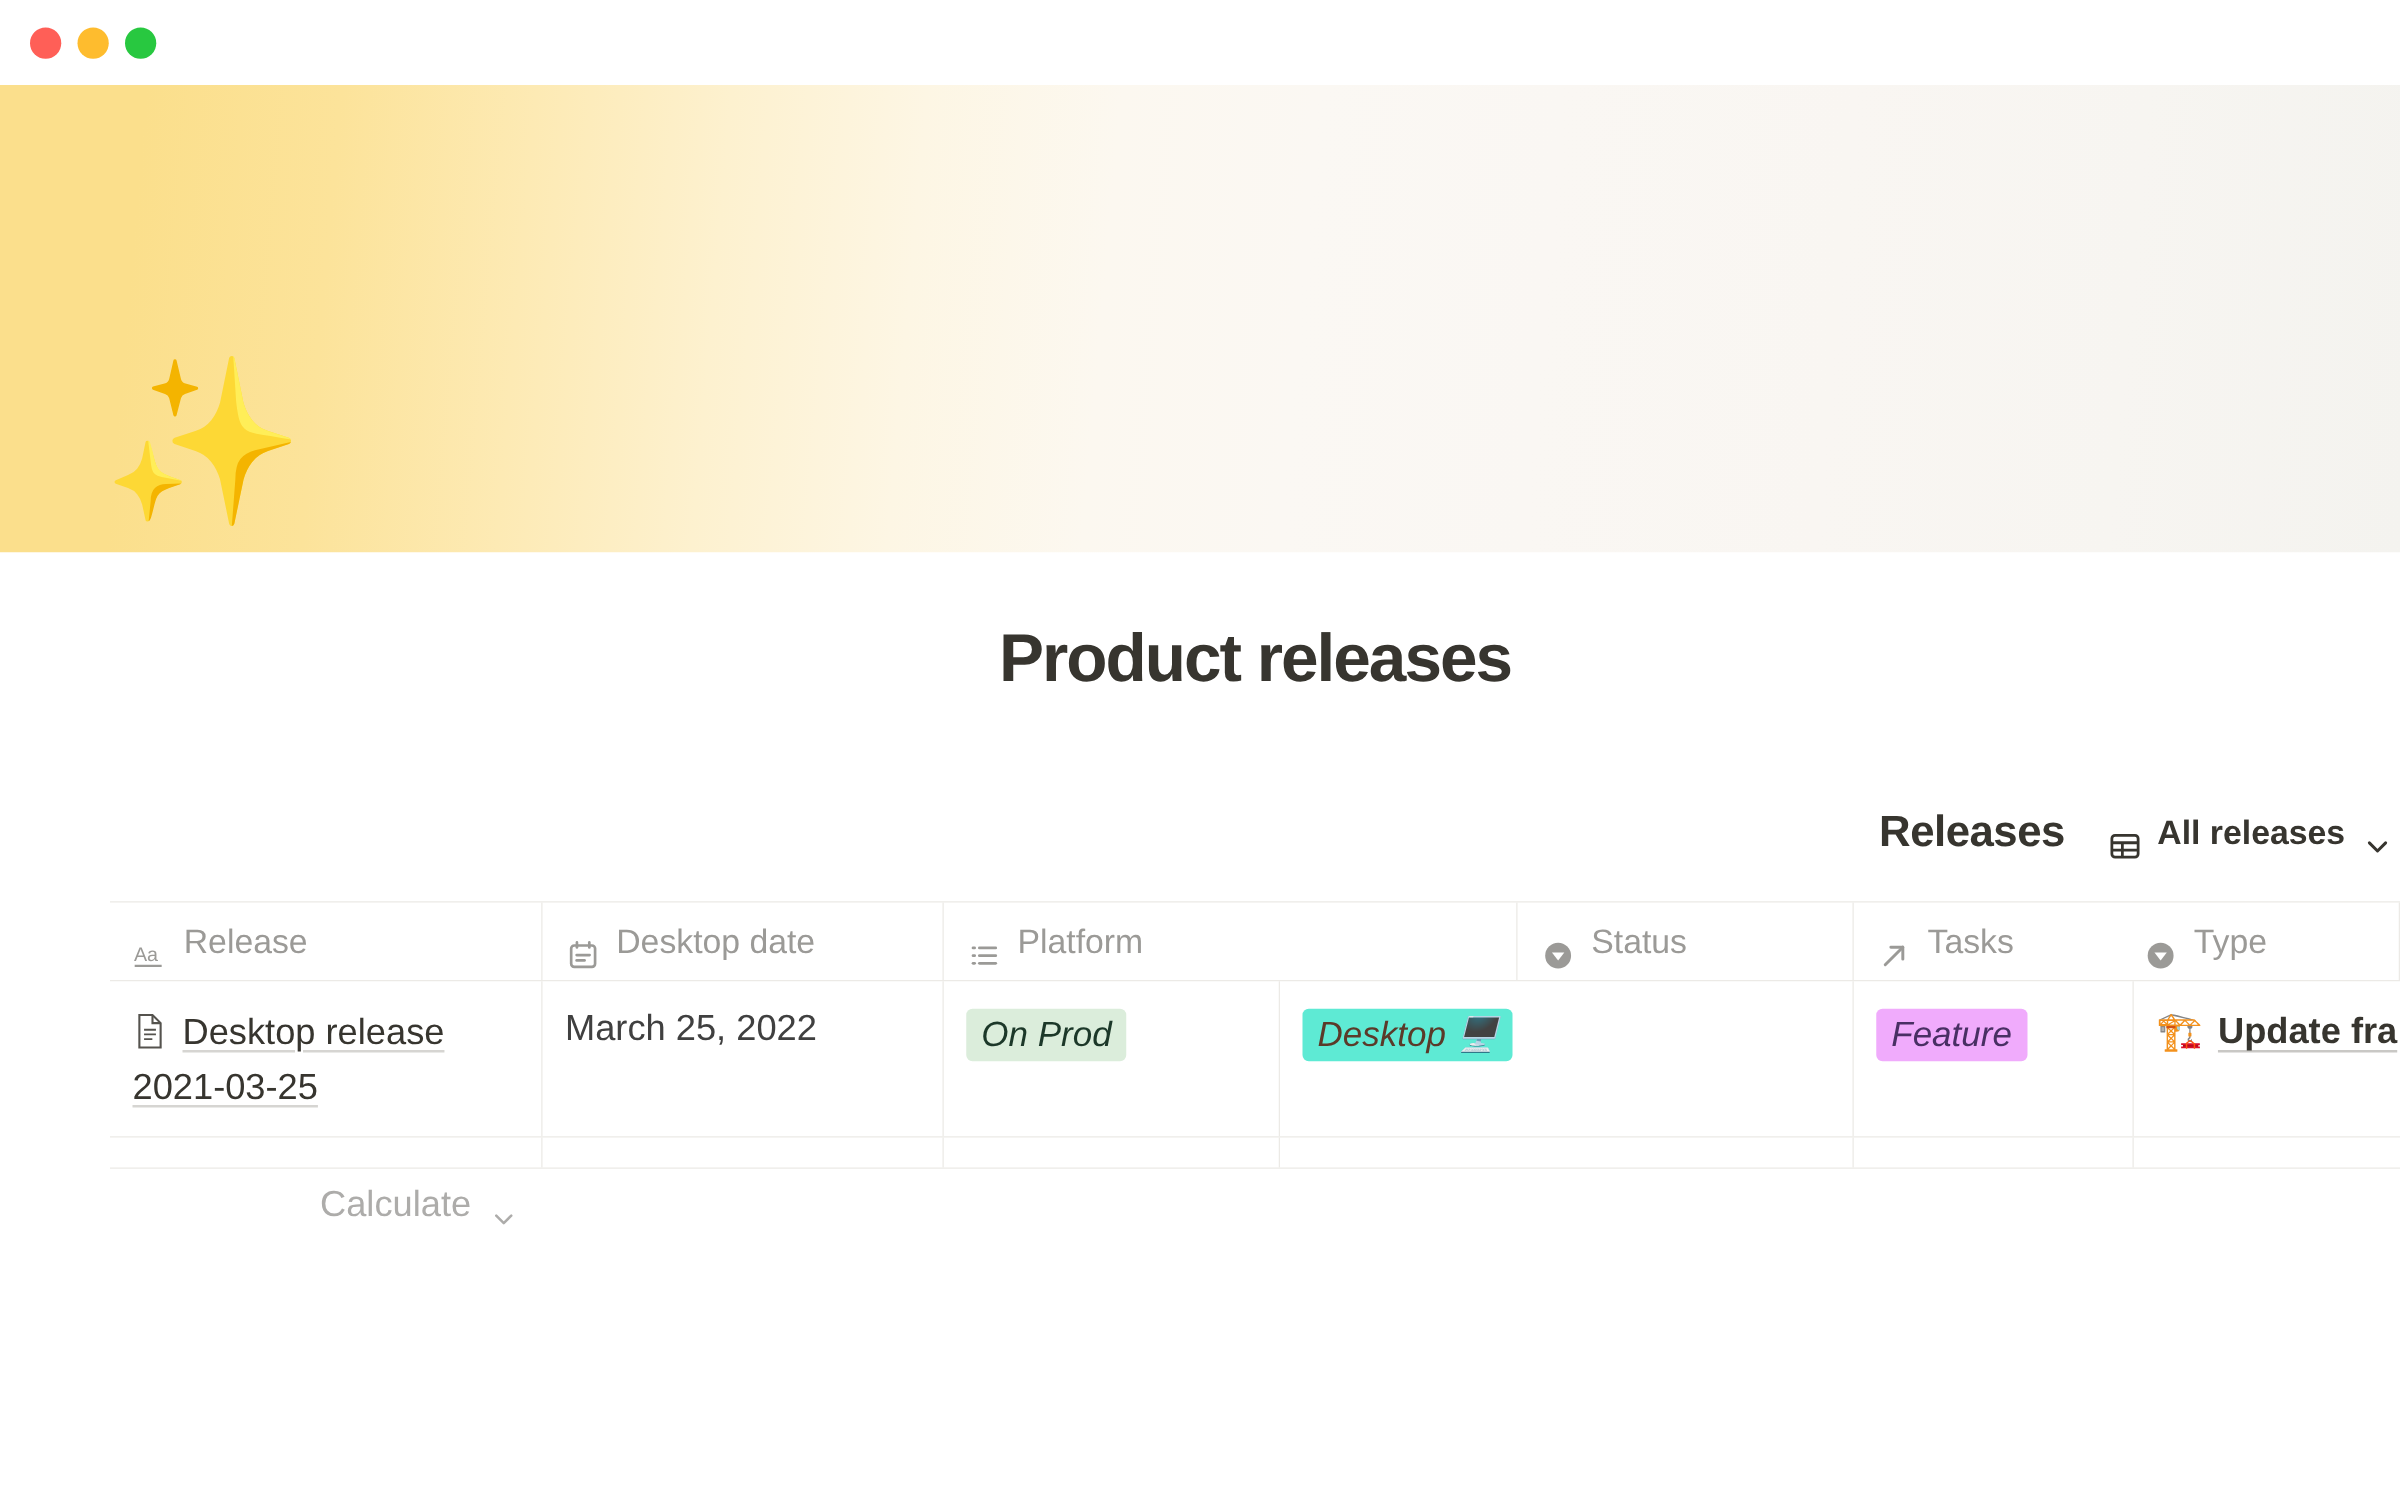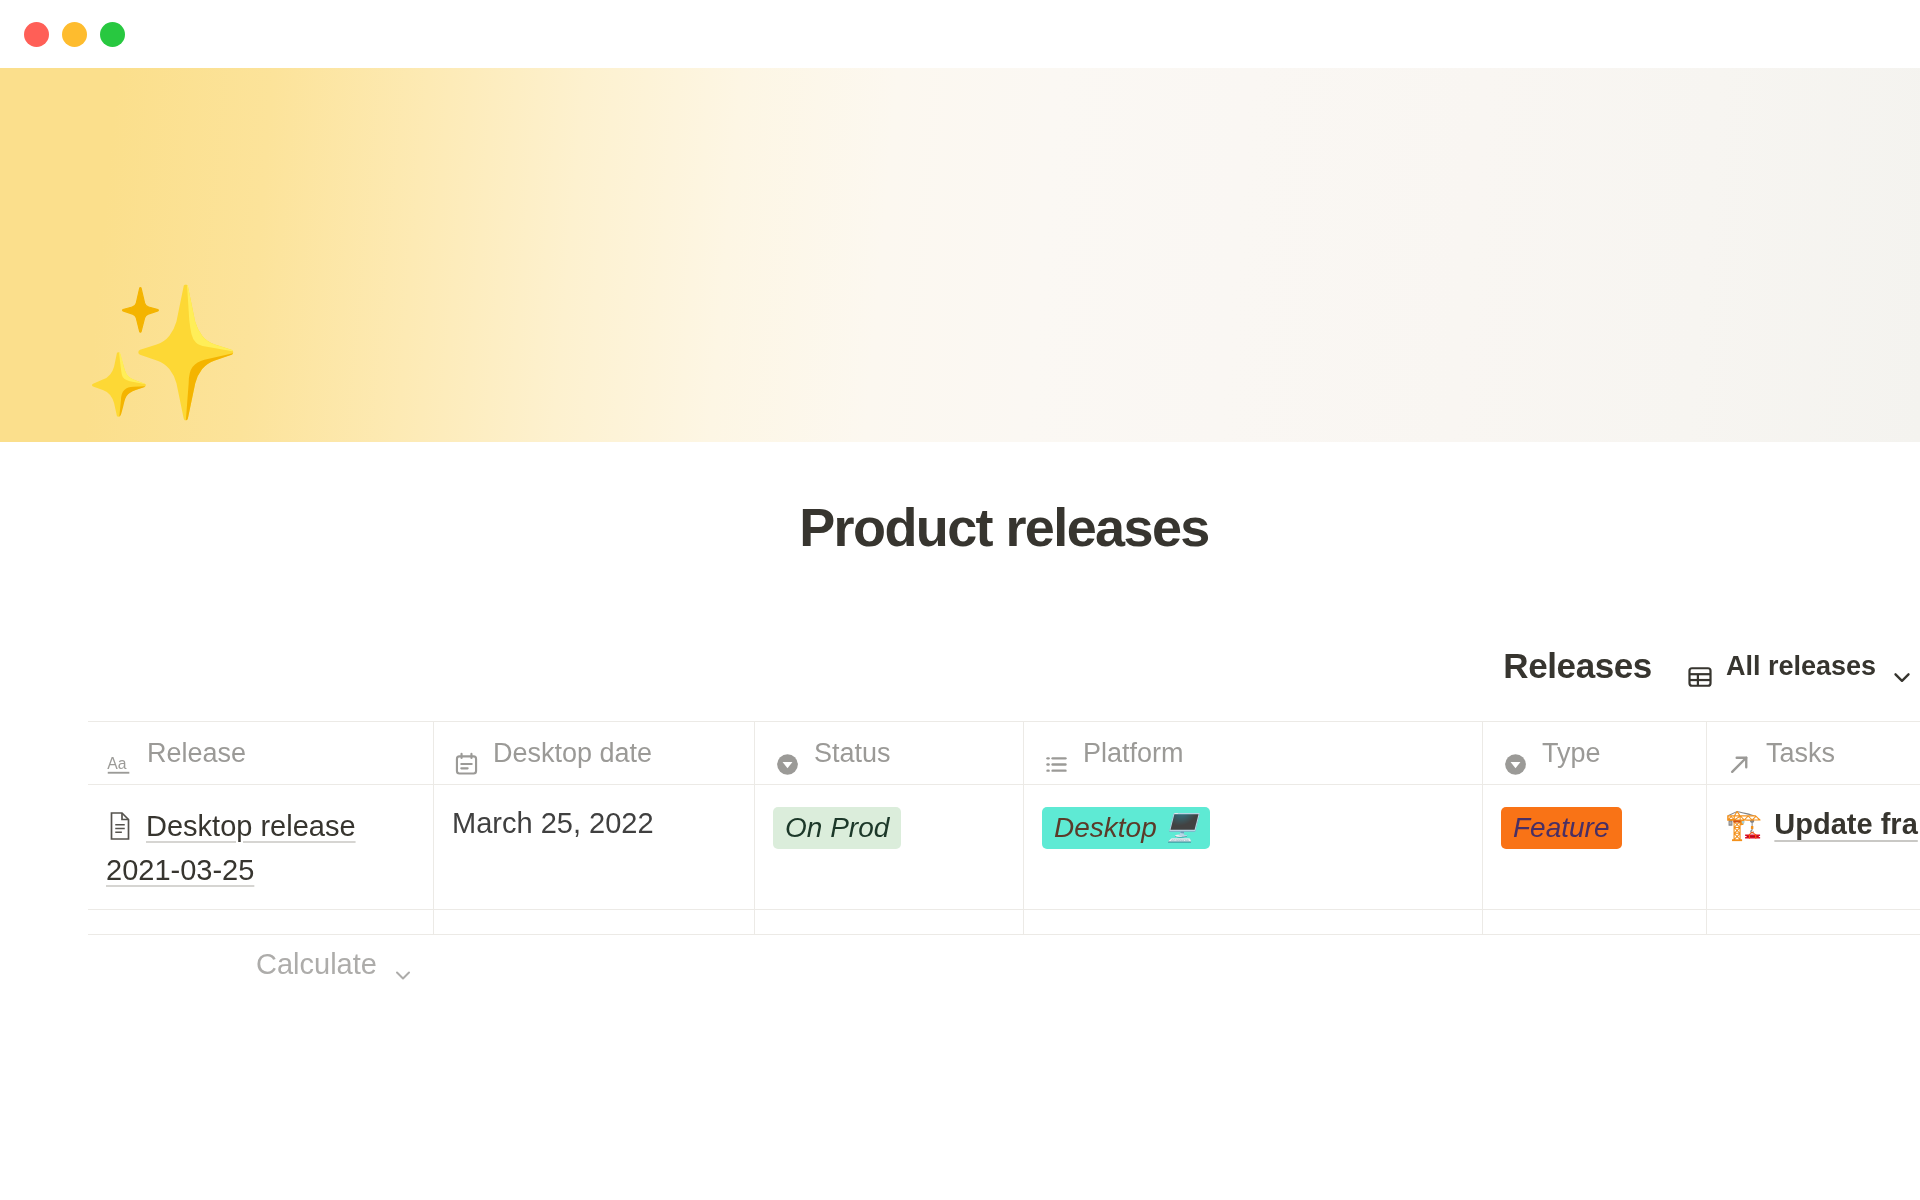--- a/index.html
+++ b/index.html
@@ -211,21 +211,21 @@
     align-items: center;
     height: 42px;
     padding: 0 12px;
     border-radius: 5px;
     font-size: 28px;
     white-space: nowrap;
     font-style: italic;
   }
   .pill-green  { background: #dbeddb; color: #1c3829; }
   .pill-orange { background: #5eead4; color: #5b3a29; }
-  .pill-purple { background: #f97316; color: #492f64; }
+  .pill-purple { background: #f0abfc; color: #492f64; }
   .pill .emoji { margin-left: 8px; font-size: 27px; }
 
   .relation {
     display: flex;
     align-items: center;
     gap: 12px;
     white-space: nowrap;
   }
   .relation .emoji { font-size: 30px; }
   .relation-link {
@@ -323,69 +323,69 @@
                 <line x1="7.6" y1="2.6" x2="7.6" y2="6.2" stroke-linecap="round"></line>
                 <line x1="16.4" y1="2.6" x2="16.4" y2="6.2" stroke-linecap="round"></line>
                 <line x1="7.4" y1="11.6" x2="16.6" y2="11.6" stroke-linecap="round"></line>
                 <line x1="7.4" y1="15.4" x2="13" y2="15.4" stroke-linecap="round"></line>
               </svg>
             </span>
             <span>Desktop date</span>
           </div>
         </div>
 
-        <div class="tcell col-status">
-          <div class="th-inner">
-            <span class="th-icon">
-              <svg width="27" height="27" viewBox="0 0 24 24">
-                <circle cx="12" cy="12" r="9.2" fill="#9b9a97"></circle>
-                <polygon points="7.6,9.8 16.4,9.8 12,15.4" fill="#ffffff"></polygon>
-              </svg>
-            </span>
-            <span>Status</span>
-          </div>
-        </div>
-
         <div class="tcell col-platform">
           <div class="th-inner">
             <span class="th-icon">
               <svg width="27" height="27" viewBox="0 0 24 24" stroke="#9b9a97" stroke-width="2.1" stroke-linecap="round">
                 <line x1="4" y1="6.5" x2="5" y2="6.5"></line>
                 <line x1="8.5" y1="6.5" x2="20" y2="6.5"></line>
                 <line x1="4" y1="12" x2="5" y2="12"></line>
                 <line x1="8.5" y1="12" x2="20" y2="12"></line>
                 <line x1="4" y1="17.5" x2="5" y2="17.5"></line>
                 <line x1="8.5" y1="17.5" x2="20" y2="17.5"></line>
               </svg>
             </span>
             <span>Platform</span>
           </div>
         </div>
 
-        <div class="tcell col-type">
+        <div class="tcell col-status">
           <div class="th-inner">
             <span class="th-icon">
               <svg width="27" height="27" viewBox="0 0 24 24">
                 <circle cx="12" cy="12" r="9.2" fill="#9b9a97"></circle>
                 <polygon points="7.6,9.8 16.4,9.8 12,15.4" fill="#ffffff"></polygon>
               </svg>
             </span>
-            <span>Type</span>
+            <span>Status</span>
           </div>
         </div>
 
         <div class="tcell col-tasks last">
           <div class="th-inner">
             <span class="th-icon">
               <svg width="27" height="27" viewBox="0 0 24 24" fill="none" stroke="#9b9a97" stroke-width="2.1" stroke-linecap="round" stroke-linejoin="round">
                 <line x1="5.5" y1="18.5" x2="18" y2="6"></line>
                 <polyline points="9.5,6 18,6 18,14.5"></polyline>
               </svg>
             </span>
             <span>Tasks</span>
+          </div>
+        </div>
+
+        <div class="tcell col-type">
+          <div class="th-inner">
+            <span class="th-icon">
+              <svg width="27" height="27" viewBox="0 0 24 24">
+                <circle cx="12" cy="12" r="9.2" fill="#9b9a97"></circle>
+                <polygon points="7.6,9.8 16.4,9.8 12,15.4" fill="#ffffff"></polygon>
+              </svg>
+            </span>
+            <span>Type</span>
           </div>
         </div>
       </div>
 
       <div class="trow tbody">
 
         <div class="tcell col-release">
           <div class="title-cell-inner">
             <span class="doc-icon">
               <svg width="28" height="30" viewBox="0 0 20 24" fill="none" stroke="#55534e" stroke-width="1.35">

